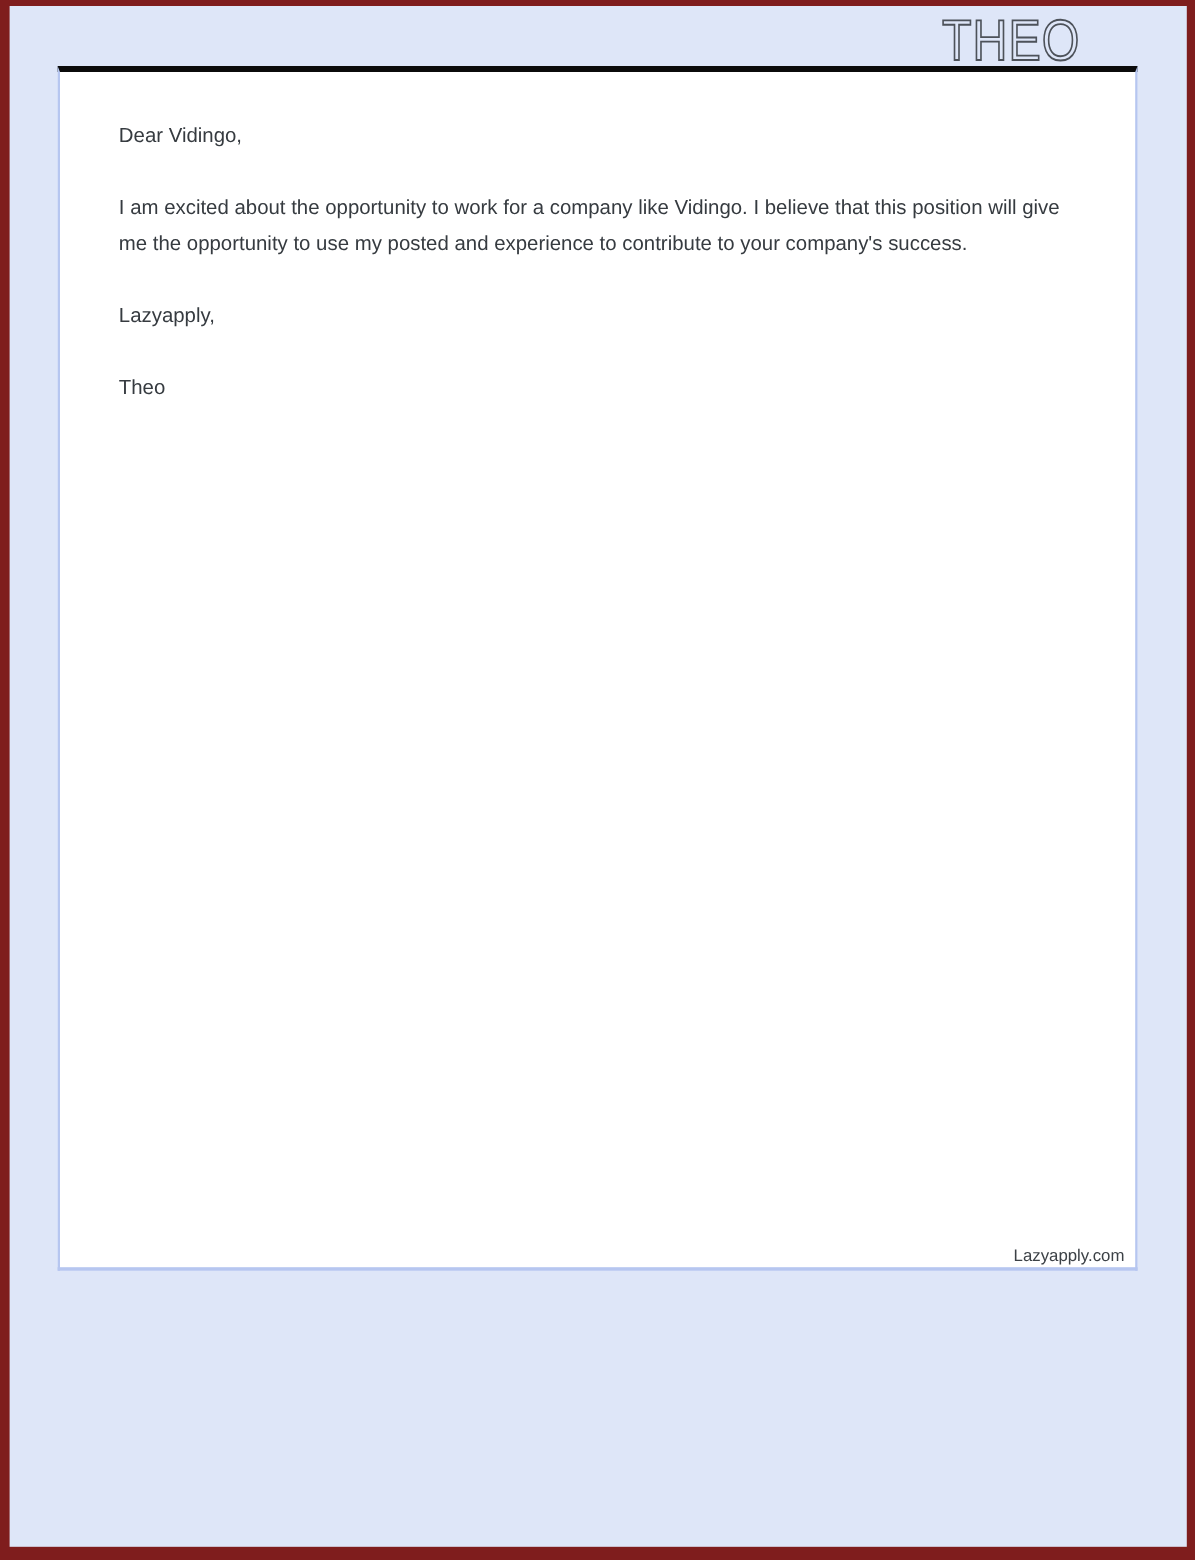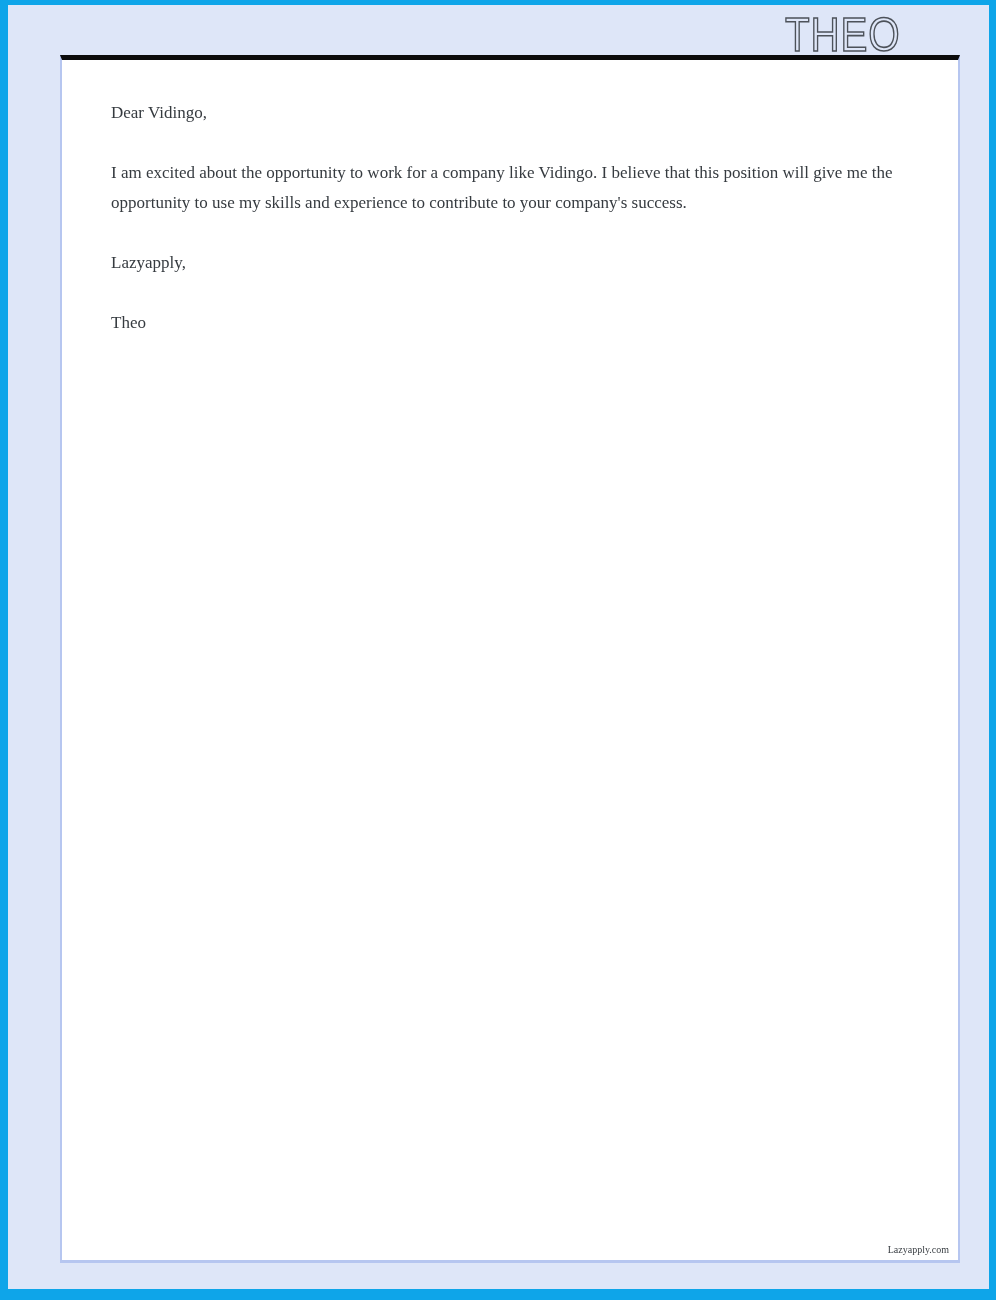--- a/index.html
+++ b/index.html
@@ -4,21 +4,21 @@
 <style>
   html, body {
     margin: 0;
     padding: 0;
     background: #000;
   }
   .viewport {
     position: relative;
     width: 996px;
     height: 1300px;
-    background: #0ea5e9;
+    background: #7f1d1d;
     font-family: "Liberation Sans", sans-serif;
     overflow: hidden;
   }
   .page-frame {
     position: absolute;
     top: 5px;
     left: 8px;
     right: 7px;
     bottom: 11px;
     background: #dee6f8;
@@ -38,31 +38,30 @@
     line-height: 1;
     color: transparent;
     -webkit-text-stroke: 1.6px #4d525a;
     text-stroke: 1.6px #4d525a;
     display: inline-block;
     transform: scaleX(0.84);
     transform-origin: right bottom;
   }
   .letter-card {
     position: absolute;
-    left: 52px;
+    left: 40px;
     top: 50px;
     width: 900px;
-    height: 1208px;
+    height: 1004px;
     box-sizing: border-box;
     background: #ffffff;
     border-top: 5px solid #0b0b0b;
     border-left: 2px solid #b6c6f0;
     border-right: 2px solid #b6c6f0;
     border-bottom: 3px solid #b6c6f0;
-    font-family: Liberation Serif, serif;
   }
   .letter-body {
     padding: 38px 48px 0 49px;
     color: #363b40;
     font-size: 17px;
     line-height: 30px;
   }
   .para {
     margin: 0 0 30px 0;
   }
@@ -70,21 +69,21 @@
     margin-bottom: 10px;
   }
   .date-text {
     margin: 0;
     color: #1c87f2;
   }
   .watermark {
     position: absolute;
     right: 9px;
     bottom: 1px;
-    font-size: 10px;
+    font-size: 14px;
     line-height: 18px;
     color: #3c4146;
   }
 </style>
 </head>
 <body>
 
 <div class="viewport">
   <div class="page-frame">
 
@@ -92,21 +91,21 @@
       <span class="brand-logo">THEO</span>
     </div>
 
     <div class="letter-card">
       <div class="letter-body">
 
         <p class="para">Dear Vidingo,</p>
 
 
 
-        <p class="para">I am excited about the opportunity to work for a company like Vidingo. I believe that this position will give me the opportunity to use my skills and experience to contribute to your company's success.</p>
+        <p class="para">I am excited about the opportunity to work for a company like Vidingo. I believe that this position will give me the opportunity to use my posted and experience to contribute to your company's success.</p>
 
 
         <p class="para">Lazyapply,</p>
 
         <p class="para signature">Theo</p>
 
 
       </div>
 
       <div class="watermark">Lazyapply.com</div>

